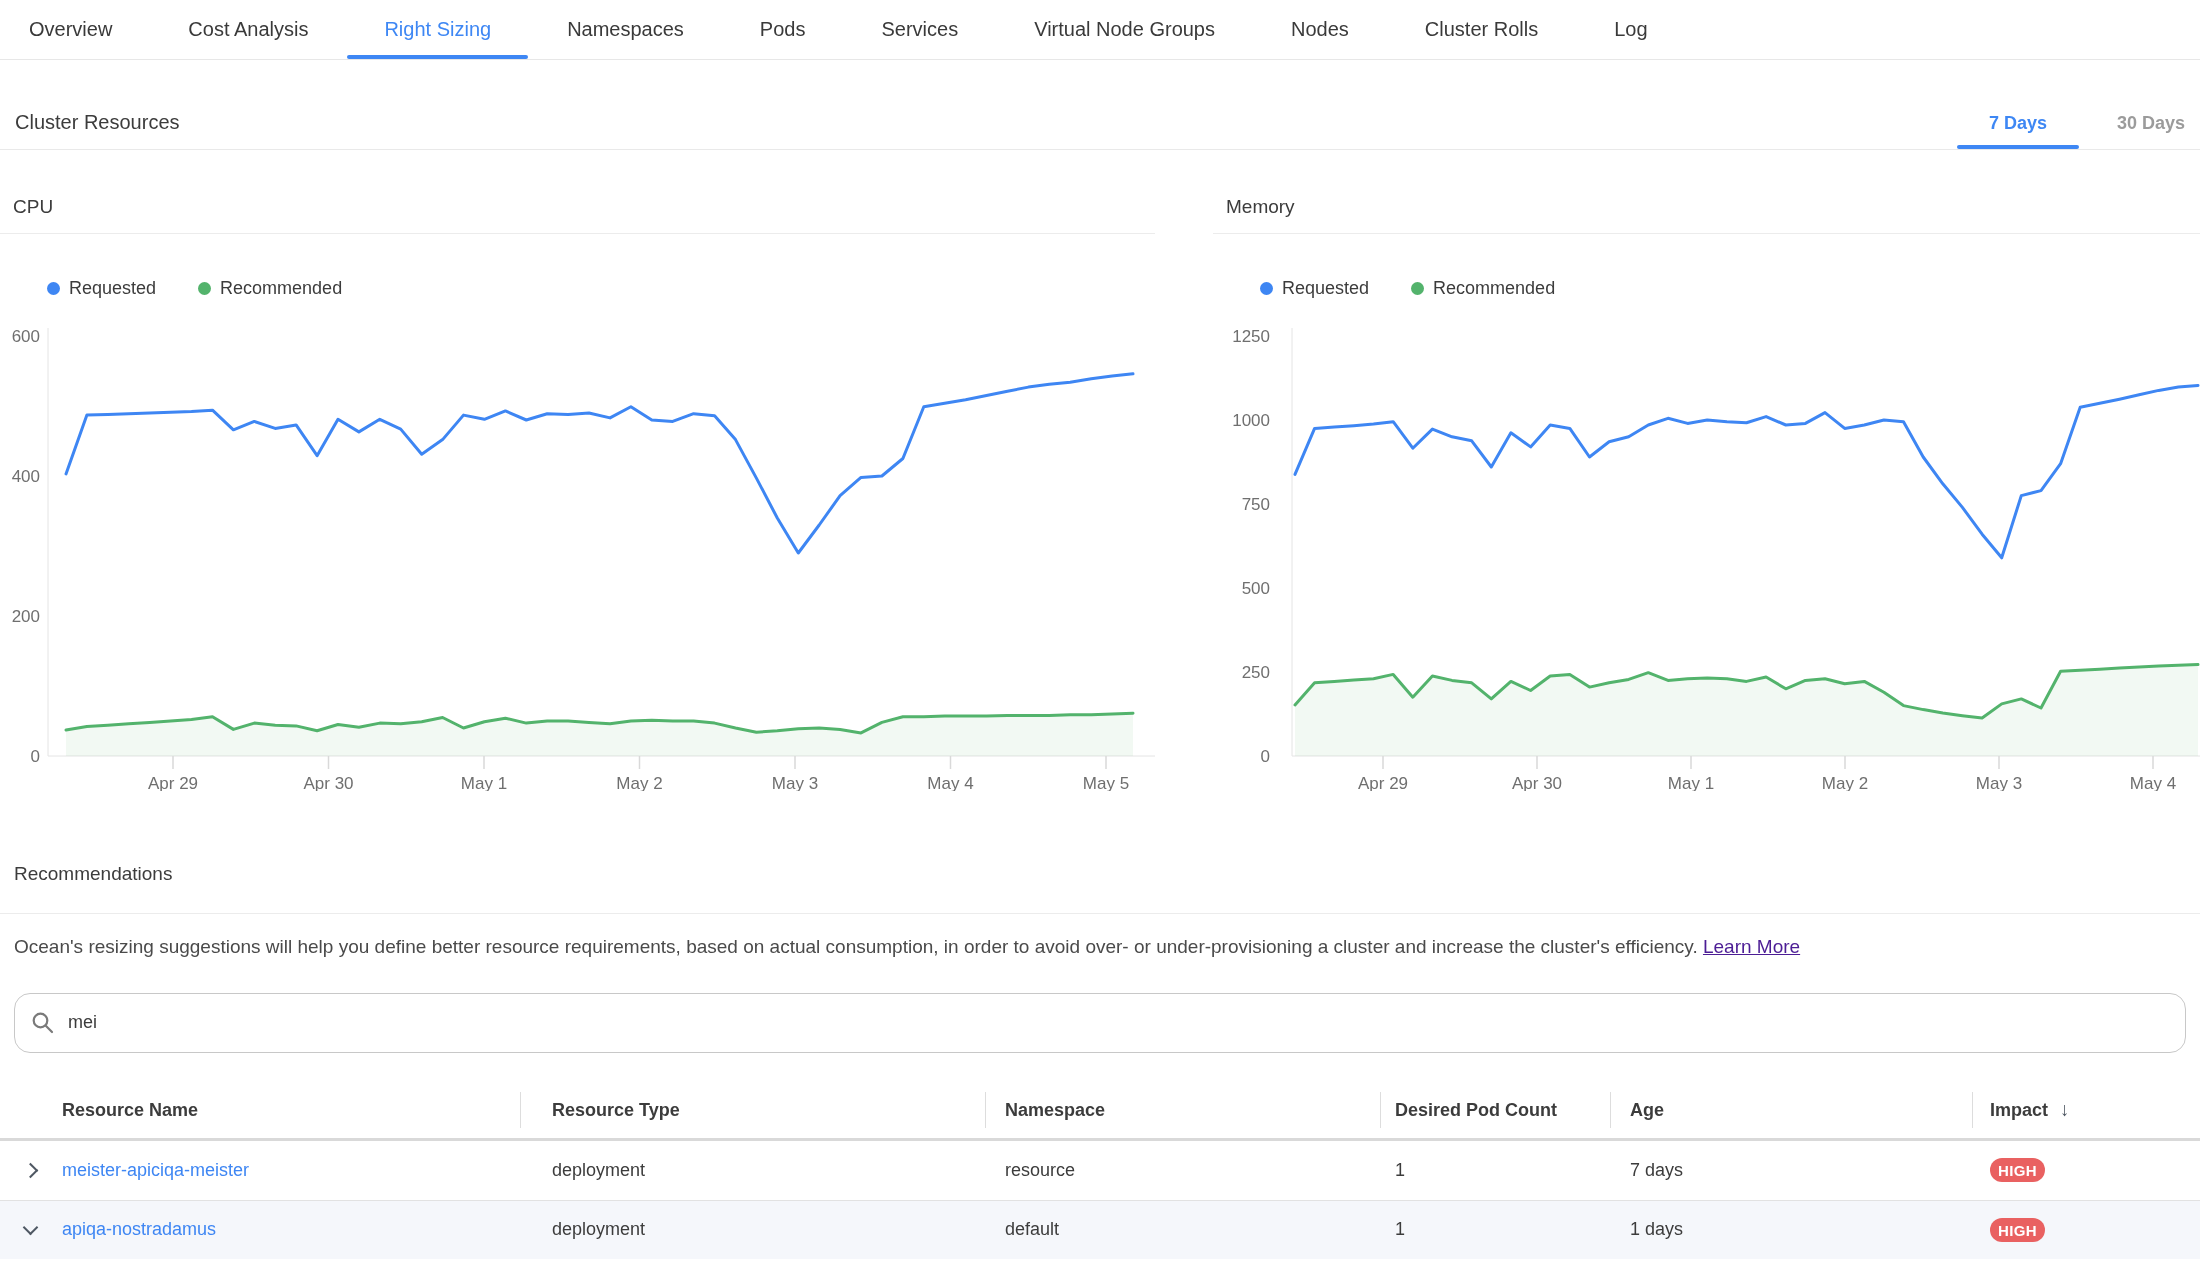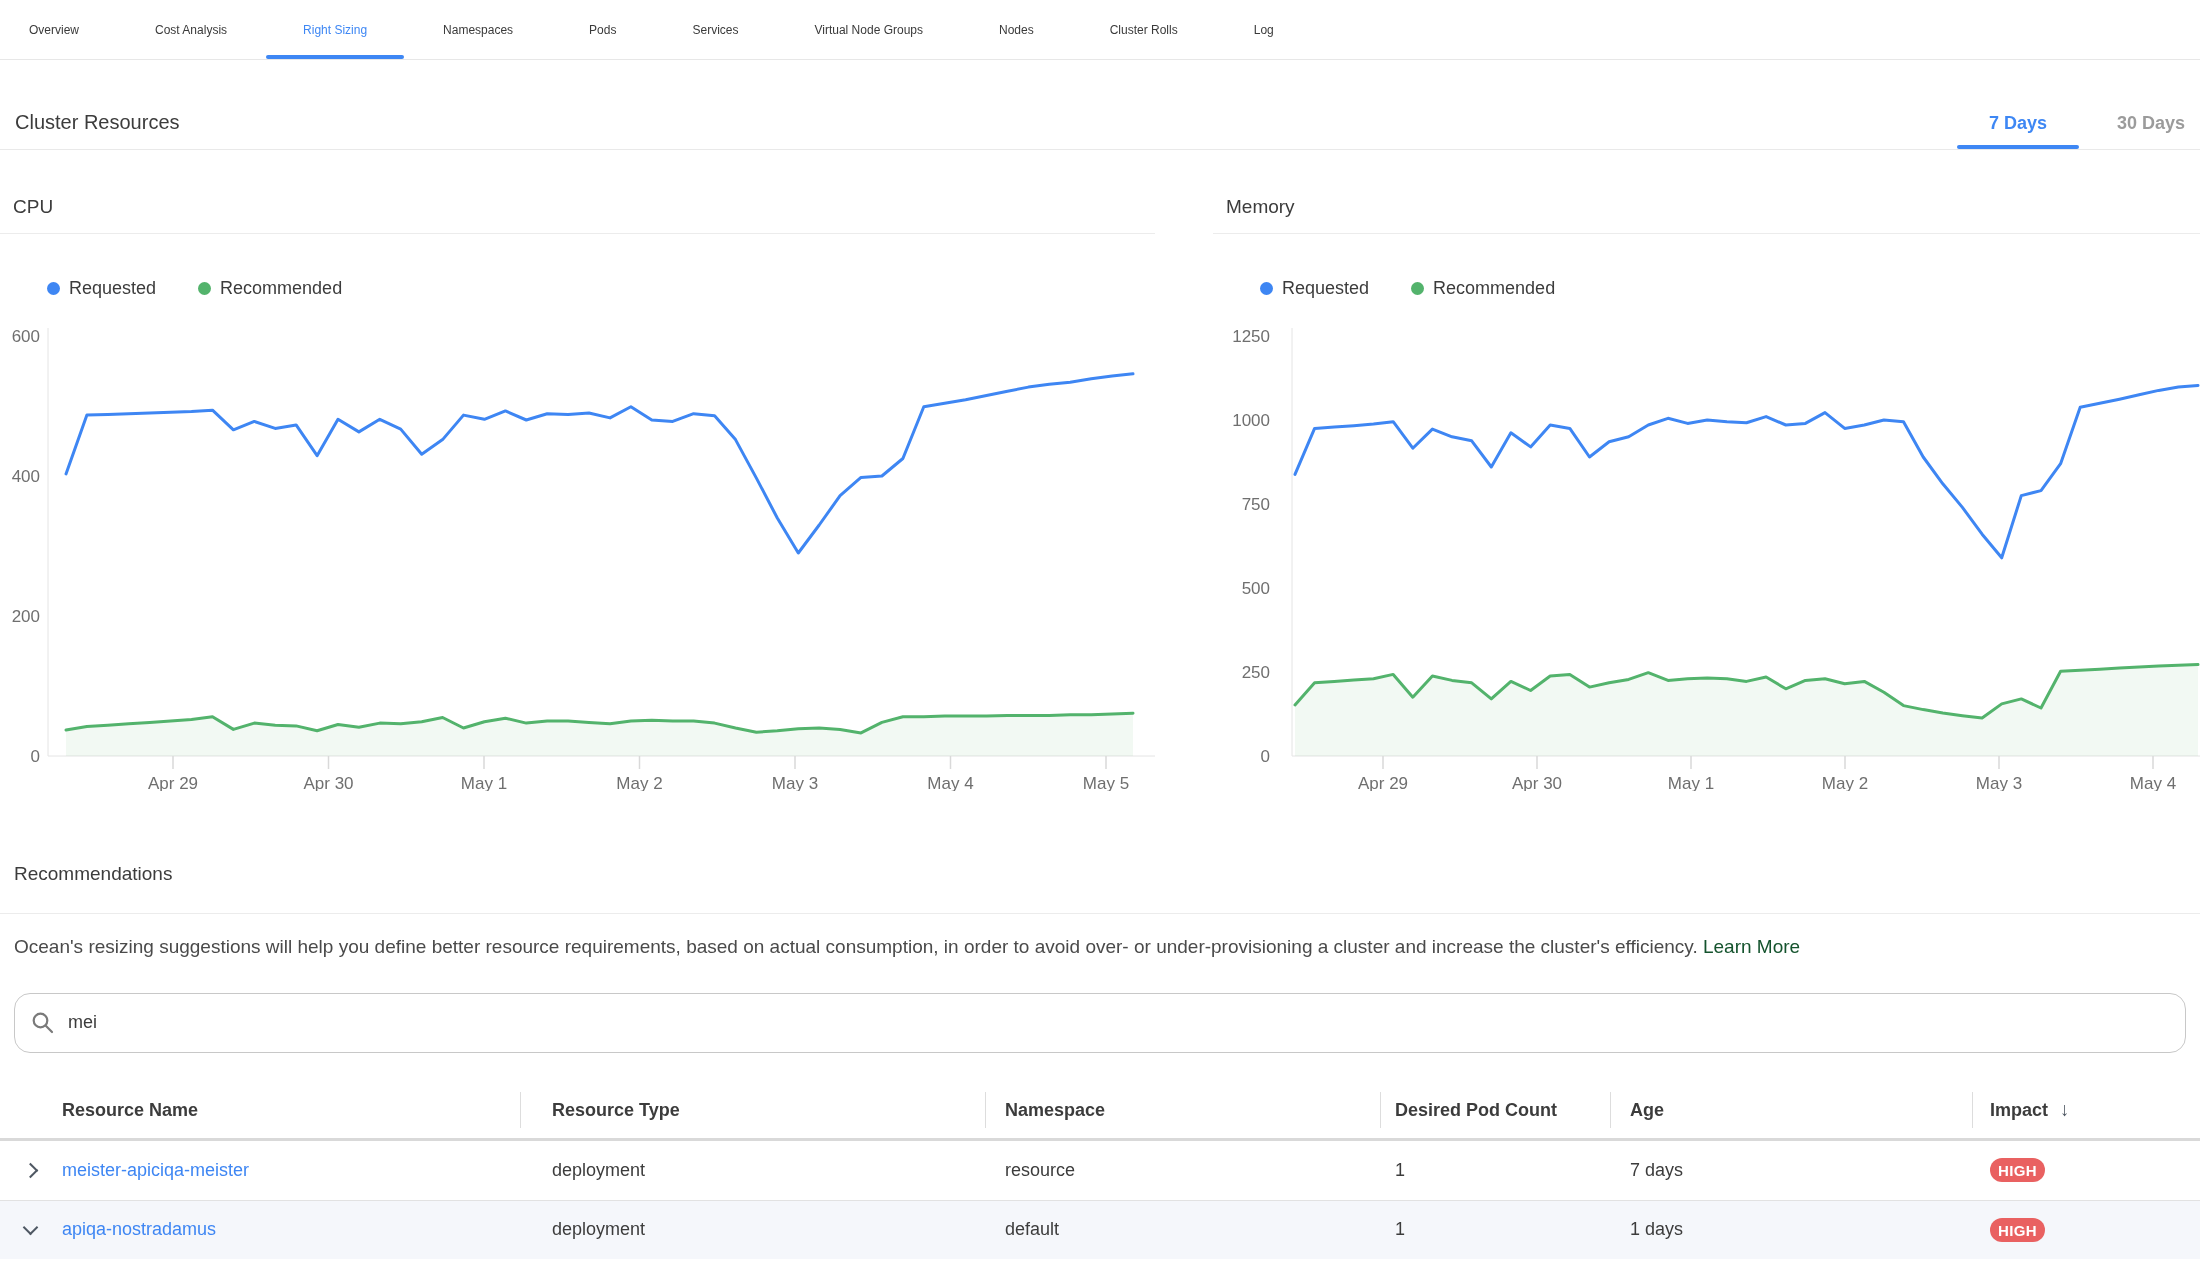--- a/index.html
+++ b/index.html
@@ -9,21 +9,21 @@
     font-family:"Liberation Sans", sans-serif; color:#3c3c3c;
   }
 
   
   .topnav {
     height:60px; border-bottom:1px solid #e7e7e7;
     display:flex; align-items:stretch; padding-left:29px; gap:76px;
   }
   .tab {
     position:relative; display:flex; align-items:center;
-    font-size:12px; color:#3a3a3a; cursor:pointer; white-space:nowrap;text-align:center;
+    font-size:20px; color:#3a3a3a; cursor:pointer; white-space:nowrap;text-align:center;
   }
   .tab.active { color:#3e87f4; }
   .tab.active::after {
     content:""; position:absolute; left:-37px; right:-37px; bottom:0;
     height:4px; background:#3e87f4; border-radius:2px;
   }
 
   
   .section-header {
     height:90px; border-bottom:1px solid #e9e9e9;
@@ -53,21 +53,21 @@
   .dot { width:13px; height:13px; border-radius:50%; display:inline-block; margin-right:9px; background:#999; }
   svg.chart { display:block; margin-top:22px; }
   svg text { font-family:"Liberation Sans", sans-serif; }
 
   
   .recs-title {
     font-size:19px; color:#3c3c3c;
     padding:72px 0 28px 14px; border-bottom:1px solid #ececec;
   }
   .recs-desc { padding:21px 14px 0; font-size:19px; color:#4a4a4a; line-height:1.25; }
-  .recs-desc a { color:#14532d; cursor:pointer;text-align:right; }
+  .recs-desc a { color:#4c1d95; text-decoration:underline; cursor:pointer;text-align:right; }
 
   
   .search-box {
     margin:34px 14px 0; height:60px;
     border:1px solid #c8c8c8; border-radius:16px;
     display:flex; align-items:center; padding:0 16px; gap:14px; background:#fff;
   }
   .search-box input {
     flex:1; border:none; outline:none; font-size:18px; color:#3c3c3c;
     font-family:"Liberation Sans", sans-serif; background:transparent;

